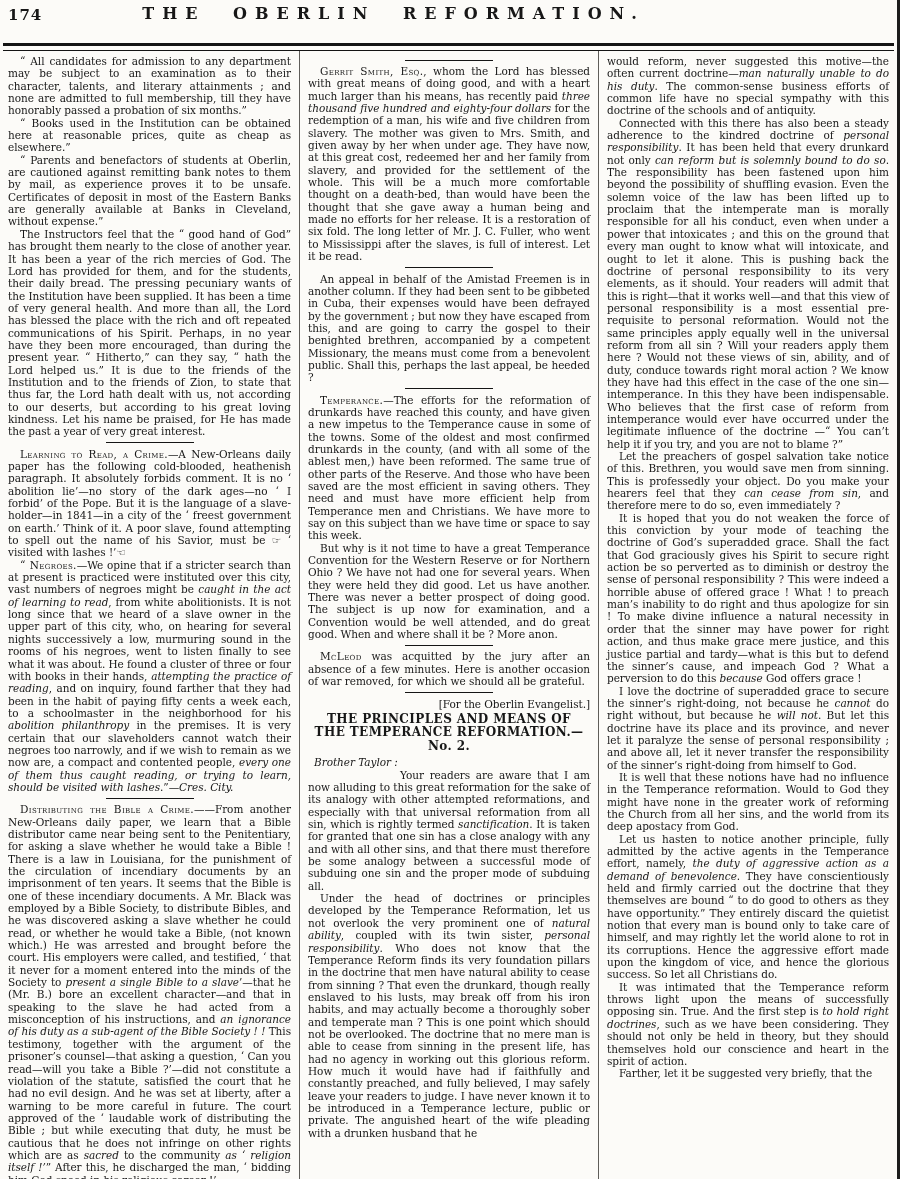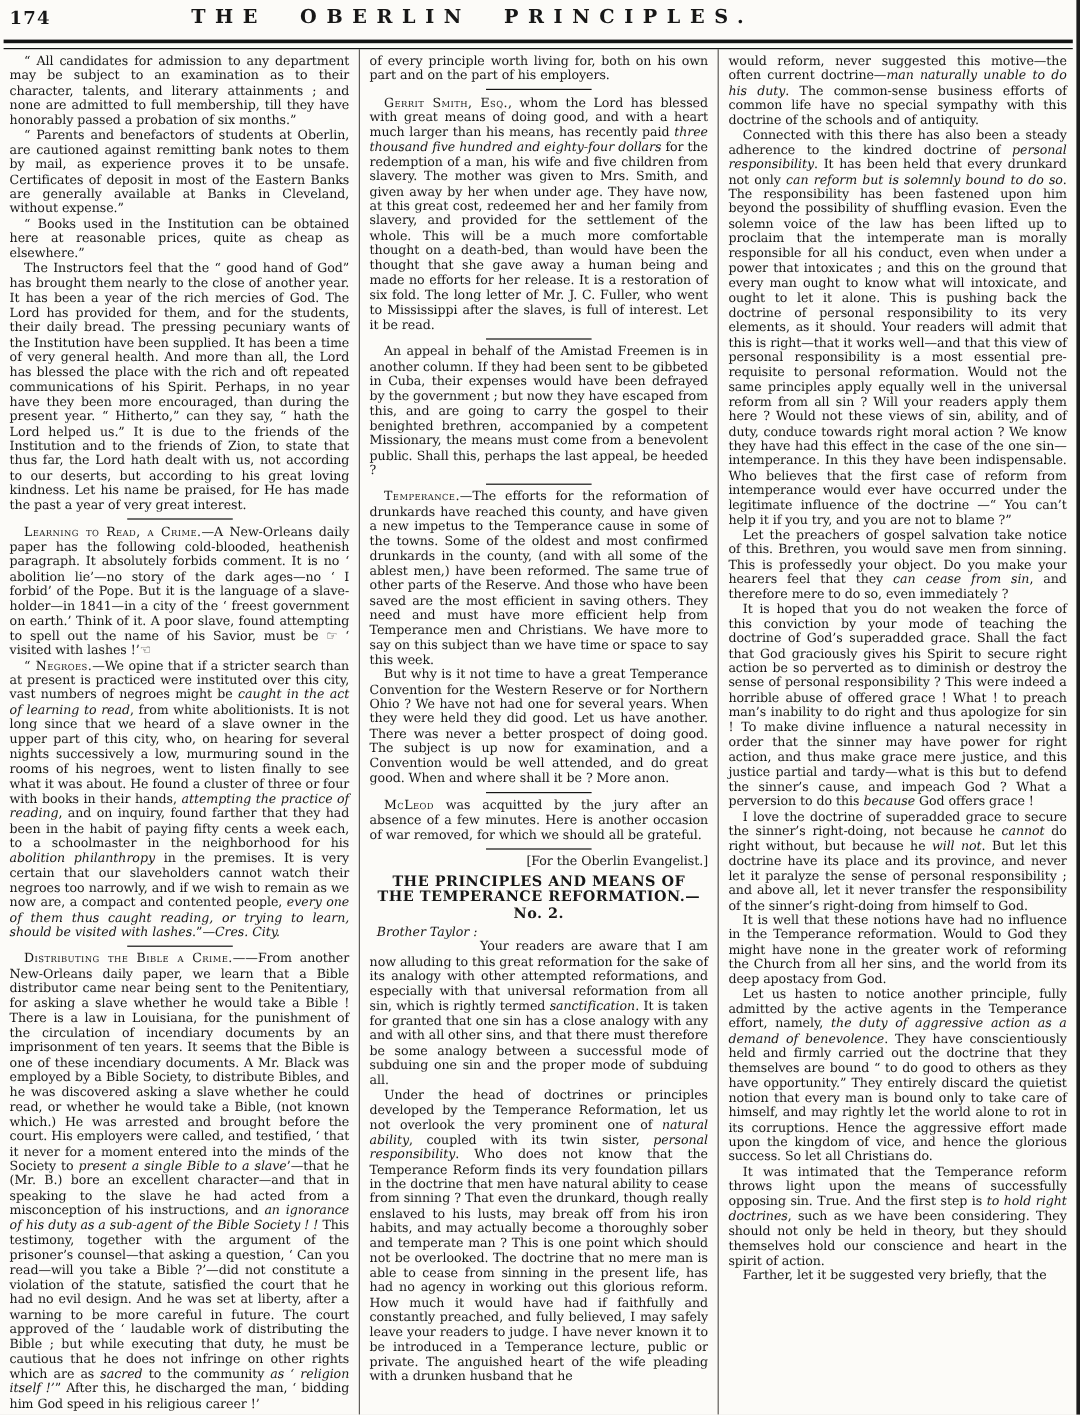--- a/index.html
+++ b/index.html
@@ -2,21 +2,21 @@
 <html><head>
 <meta charset="utf-8">
 <style>
   html,body { margin:0; padding:0; background:#e8e6e2; }
   .page {
     width:900px; height:1179px; margin:0 auto; position:relative;
     background:#fcfbf8; color:#171717; overflow:hidden; box-sizing:border-box;
     font-family:"DejaVu Serif","Liberation Serif",serif;
     border-right:3px solid #1c1c1c;
   }
-  .header { position:relative; height:30px; padding-top:3px;text-decoration:underline; }
+  .header { position:relative; height:30px; padding-top:13px;text-decoration:underline; }
   .pageno {
     position:absolute; left:8px; top:6px;
     font-weight:700; font-size:15px; letter-spacing:1px;
   }
   .masthead {
     position:absolute; left:0; right:110px; top:4px; text-align:center;
     font-weight:700; font-size:16px; letter-spacing:8px; word-spacing:14px;
     white-space:nowrap;
   }
   .header-rule {
@@ -42,37 +42,36 @@
   .sec-rule { width:88px; border-top:1.5px solid #151515; margin:4.5px auto; }
   .run-italic { font-style:italic; }
   .run-sc { font-variant:small-caps; letter-spacing:0.35px; }
 </style>
 </head>
 <body>
 
 <div class="page">
   <div class="header">
     <span class="pageno">174</span>
-    <div class="masthead">THE OBERLIN PRINCIPLES.</div>
+    <div class="masthead">THE OBERLIN REFORMATION.</div>
   </div>
   <div class="header-rule"></div>
   <div class="cols">
     <div class="col">
         <p class="para"><span>“ All candidates for admission to any department may be subject to an examination as to their character, talents, and literary attainments ; and none are admitted to full membership, till they have honorably passed a probation of six months.”</span></p>
+        <p class="para"><span>“ Books used in the Institution can be obtained here at reasonable prices, quite as cheap as elsewhere.”</span></p>
         <p class="para"><span>“ Parents and benefactors of students at Oberlin, are cautioned against remitting bank notes to them by mail, as experience proves it to be unsafe.  Certificates of deposit in most of the Eastern Banks are generally available at Banks in Cleveland, without expense.”</span></p>
-        <p class="para"><span>“ Books used in the Institution can be obtained here at reasonable prices, quite as cheap as elsewhere.”</span></p>
         <p class="para"><span>The Instructors feel that the “ good hand of God” has brought them nearly to the close of another year.  It has been a year of the rich mercies of God.  The Lord has provided for them, and for the students, their daily bread. The pressing pecuniary wants of the Institution have been supplied.  It has been a time of very general health.  And more than all, the Lord has blessed the place with the rich and oft repeated communications of his Spirit.  Perhaps, in no year have they been more encouraged, than during the present year.  “ Hitherto,” can they say, “ hath the Lord helped us.”  It is due to the friends of the Institution and to the friends of Zion, to state that thus far, the Lord hath dealt with us, not according to our deserts, but according to his great loving kindness.  Let his name be praised, for He has made the past a year of very great interest.</span></p>
         <div class="sec-rule"></div>
         <p class="para"><span class="run-sc">Learning to Read, a Crime.</span><span>—A New-Orleans daily paper has the following cold-blooded, heathenish paragraph. It absolutely forbids comment.  It is no ‘ abolition lie’—no story of the dark ages—no ‘ I forbid’ of the Pope.  But it is the language of a slave-holder—in 1841—in a city of the ‘ freest government on earth.’  Think of it.  A poor slave, found attempting to spell out the name of his Savior, must be ☞ ‘ visited with lashes !’☜</span></p>
         <p class="para"><span class="run-sc">“ Negroes.</span><span>—We opine that if a stricter search than at present is practiced were instituted over this city, vast numbers of negroes might be </span><span class="run-italic">caught in the act of learning to read</span><span>, from white abolitionists.  It is not long since that we heard of a slave owner in the upper part of this city, who, on hearing for several nights successively a low, murmuring sound in the rooms of his negroes, went to listen finally to see what it was about.  He found a cluster of three or four with books in their hands, </span><span class="run-italic">attempting the practice of reading</span><span>, and on inquiry, found farther that they had been in the habit of paying fifty cents a week each, to a schoolmaster in the neighborhood for his </span><span class="run-italic">abolition philanthropy</span><span> in the premises.  It is very certain that our slaveholders cannot watch their negroes too narrowly, and if we wish to remain as we now are, a compact and contented people, </span><span class="run-italic">every one of them thus caught reading, or trying to learn, should be visited with lashes</span><span>.”—</span><span class="run-italic">Cres. City.</span></p>
         <div class="sec-rule"></div>
         <p class="para"><span class="run-sc">Distributing the Bible a Crime.</span><span>——From another New-Orleans daily paper, we learn that a Bible distributor came near being sent to the Penitentiary, for asking a slave whether he would take a Bible !  There is a law in Louisiana, for the punishment of the circulation of incendiary documents by an imprisonment of ten years.  It seems that the Bible is one of these incendiary documents. A Mr. Black was employed by a Bible Society, to distribute Bibles, and he was discovered asking a slave whether he could read, or whether he would take a Bible, (not known which.)  He was arrested and brought before the court.  His employers were called, and testified, ‘ that it never for a moment entered into the minds of the Society to </span><span class="run-italic">present a single Bible to a slave</span><span>’—that he (Mr. B.) bore an excellent character—and that in speaking to the slave he had acted from a misconception of his instructions, and </span><span class="run-italic">an ignorance of his duty as a sub-agent of the Bible Society ! !</span><span>  This testimony, together with the argument of the prisoner’s counsel—that asking a question, ‘ Can you read—will you take a Bible ?’—did not constitute a violation of the statute, satisfied the court that he had no evil design. And he was set at liberty, after a warning to be more careful in future.  The court approved of the ‘ laudable work of distributing the Bible ; but while executing that duty, he must be cautious that he does not infringe on other rights which are as </span><span class="run-italic">sacred</span><span> to the community </span><span class="run-italic">as ‘ religion itself !’</span><span>”  After this, he discharged the man, ‘ bidding him God speed in his religious career !’</span></p>
       </div>
     <div class="col">
-        <p class="cont"><span>of every principle worth living for, both on his own part and on the part of his employers.</span></p>
         <div class="sec-rule"></div>
         <p class="para"><span class="run-sc">Gerrit Smith, Esq.</span><span>, whom the Lord has blessed with great means of doing good, and with a heart much larger than his means, has recently paid </span><span class="run-italic">three thousand five hundred and eighty-four dollars</span><span> for the redemption of a man, his wife and five children from slavery.  The mother was given to Mrs. Smith, and given away by her when under age.  They have now, at this great cost, redeemed her and her family from slavery, and provided for the settlement of the whole.  This will be a much more comfortable thought on a death-bed, than would have been the thought that she gave away a human being and made no efforts for her release.  It is a restoration of six fold.  The long letter of Mr. J. C. Fuller, who went to Mississippi after the slaves, is full of interest.  Let it be read.</span></p>
         <div class="sec-rule"></div>
         <p class="para"><span>An appeal in behalf of the Amistad Freemen is in another column.  If they had been sent to be gibbeted in Cuba, their expenses would have been defrayed by the government ; but now they have escaped from this, and are going to carry the gospel to their benighted brethren, accompanied by a competent Missionary, the means must come from a benevolent public.  Shall this, perhaps the last appeal, be heeded ?</span></p>
         <div class="sec-rule"></div>
         <p class="para"><span class="run-sc">Temperance.</span><span>—The efforts for the reformation of drunkards have reached this county, and have given a new impetus to the Temperance cause in some of the towns.  Some of the oldest and most confirmed drunkards in the county, (and with all some of the ablest men,) have been reformed.  The same    true of other parts of the Reserve.  And those who have been saved are the most efficient in saving others.  They need and must have more efficient help from Temperance men and Christians.  We have more to say on this subject than we have time or space to say this week.</span></p>
         <p class="para"><span>But why is it not time to have a great Temperance Convention for the Western Reserve or for Northern Ohio ?  We have not had one for several years.  When they were held they did good.  Let us have another.  There was never a better prospect of doing good.  The subject is up now for examination, and a Convention would be well attended, and do great good.  When and where shall it be ?  More anon.</span></p>
         <div class="sec-rule"></div>
         <p class="para"><span class="run-sc">McLeod</span><span> was acquitted by the jury after an absence of a few minutes.  Here is another occasion of war removed, for which we should all be grateful.</span></p>
         <div class="sec-rule"></div>

